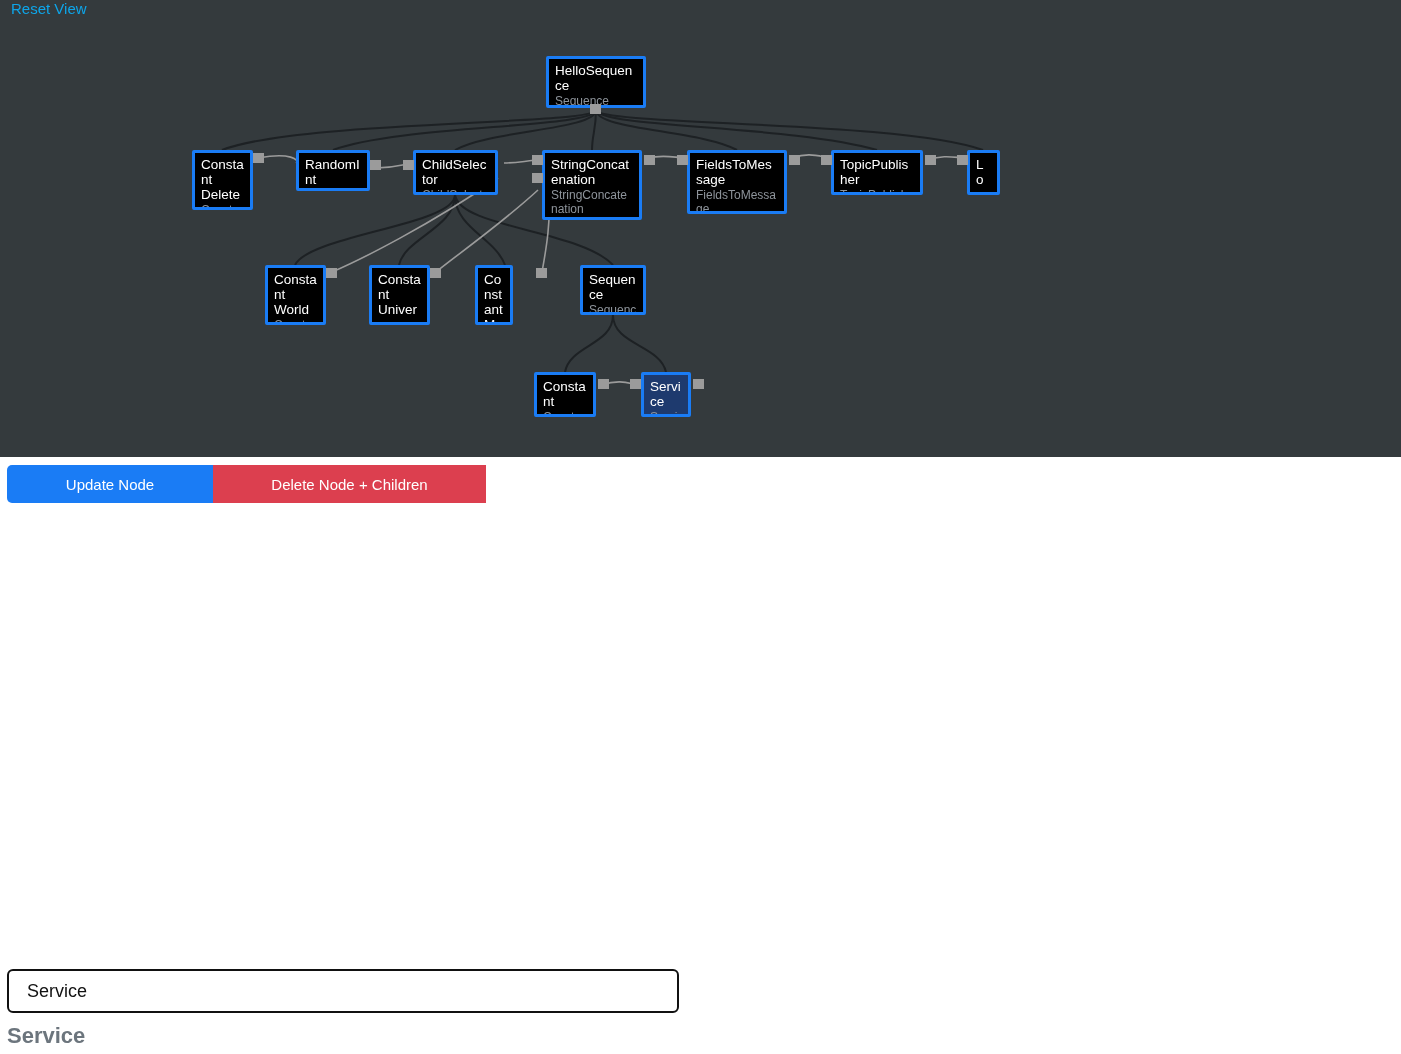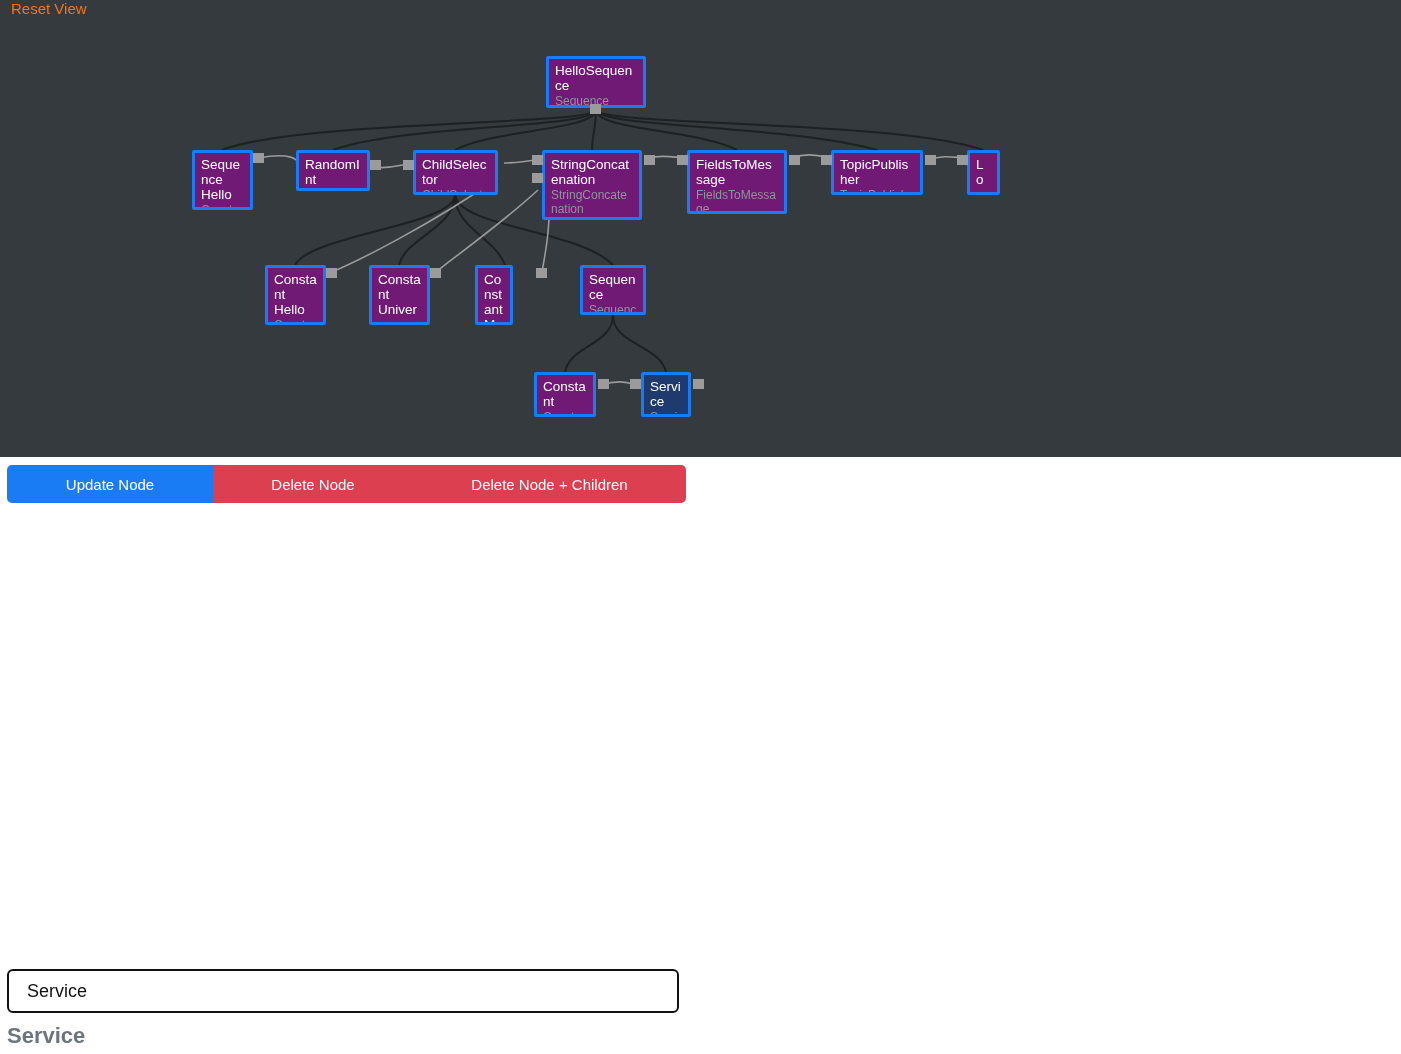--- a/index.html
+++ b/index.html
@@ -15,40 +15,40 @@
   #graph-canvas {
     position: absolute;
     left: 0; top: 0;
     width: 1401px; height: 457px;
     background: #343a3d;
     overflow: hidden;
   }
   #reset-view-btn {
     position: absolute;
     left: 11px; top: 0px;
-    color: #f97316;
+    color: #0ea5e9;
     font-size: 15px;
     line-height: 18px;
     background: transparent;
     border: none;
     padding: 0;
     cursor: pointer;
     font-family: "Liberation Sans", sans-serif;
     z-index: 40;
   }
   #edge-layer {
     position: absolute;
     left: 0; top: 0;
     width: 1401px; height: 457px;
     pointer-events: none;
     z-index: 5;
   }
   .bt-node {
     position: absolute;
-    background: #701a75;
+    background: #000000;
     border: 3px solid #1a7cf5;
     border-radius: 2px;
     z-index: 20;
     padding: 4px 6px 3px 6px;
     overflow: hidden;
   }
   .bt-node.selected { background: #1e3a6e; }
   .node-title {
     color: #ffffff;
     font-size: 13.5px;
@@ -185,21 +185,21 @@
     </g>
   </svg>
 
   <div class="bt-node" style="left:546px;top:56px;width:100px;height:52px;">
     <div class="node-title">HelloSequence</div>
     <div class="node-type">Sequence</div>
   </div>
   <div class="port" style="left:590px;top:104px;"></div>
 
   <div class="bt-node" style="left:192px;top:150px;width:61px;height:60px;">
-    <div class="node-title">Sequence Hello</div>
+    <div class="node-title">Constant Delete</div>
     <div class="node-type">Constant</div>
   </div>
   <div class="port" style="left:253px;top:153px;"></div>
 
   <div class="bt-node" style="left:296px;top:150px;width:74px;height:41px;">
     <div class="node-title">RandomInt</div>
     <div class="node-type">RandomInt</div>
   </div>
   <div class="port" style="left:370px;top:160px;"></div>
   <div class="port" style="left:403px;top:160px;"></div>
@@ -231,21 +231,21 @@
   </div>
   <div class="port" style="left:925px;top:155px;"></div>
   <div class="port" style="left:957px;top:155px;"></div>
 
   <div class="bt-node" style="left:967px;top:150px;width:33px;height:45px;">
     <div class="node-title">Log</div>
 
   </div>
 
   <div class="bt-node" style="left:265px;top:265px;width:61px;height:60px;">
-    <div class="node-title">Constant Hello</div>
+    <div class="node-title">Constant World</div>
     <div class="node-type">Constant</div>
   </div>
   <div class="port" style="left:326px;top:268px;"></div>
 
   <div class="bt-node" style="left:369px;top:265px;width:61px;height:60px;">
     <div class="node-title">Constant Universe</div>
 
   </div>
   <div class="port" style="left:430px;top:268px;"></div>
 
@@ -273,21 +273,20 @@
   </div>
   <div class="port" style="left:693px;top:379px;"></div>
 </div>
 
 <div id="lower-panel">
 
   <div id="left-column">
 
     <div id="button-row">
       <button class="action-btn" id="update-node-button">Update Node</button>
-      <button class="action-btn" id="delete-node-button">Delete Node</button>
       <button class="action-btn" id="delete-node-children-button">Delete Node + Children</button>
     </div>
 
     <input id="node-name-input" type="text" value="Service" style="">
 
     <div id="node-type-heading">Service</div>
 
   </div>
 
 

